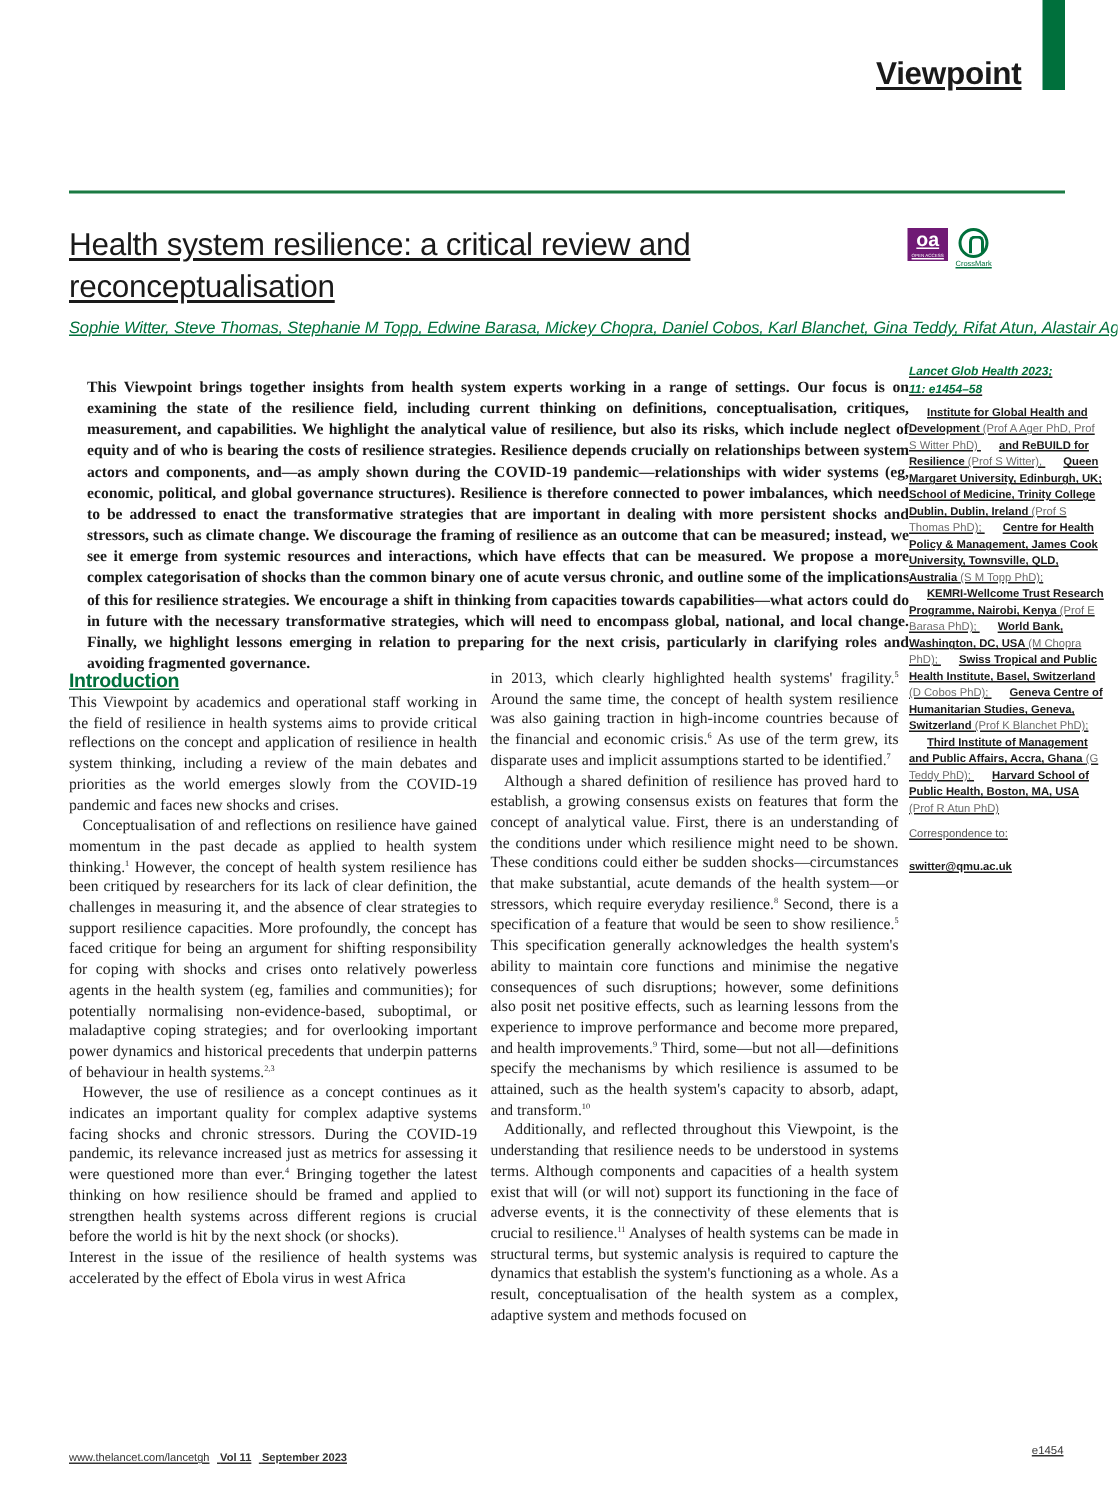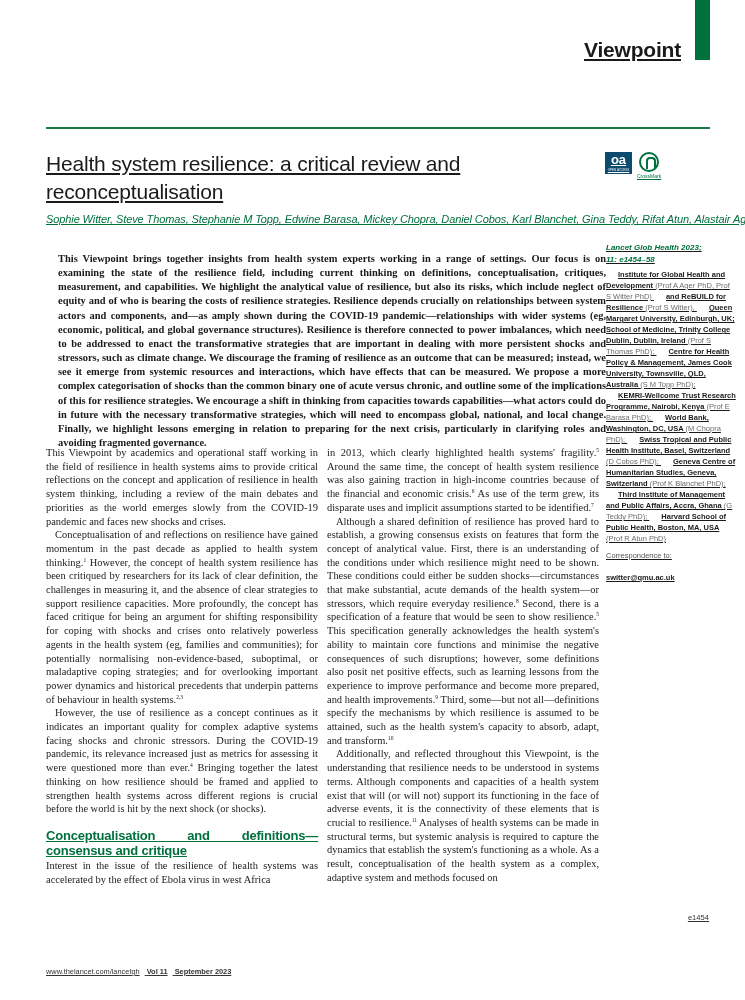--- a/index.html
+++ b/index.html
@@ -7,21 +7,21 @@
   .sans { font-family: "Liberation Sans", "DejaVu Sans", sans-serif; text-decoration: underline; }
   .serif { font-family: "Liberation Serif", "DejaVu Serif", serif; }
 
   #green-tab { position: absolute; left: 695px; top: 0; width: 15px; height: 60px; background: #00703c; }
   #section-label { position: absolute; right: 64px; top: 38px; font-size: 21px; font-weight: bold; letter-spacing: -0.2px; color: #1a1a1a; }
   #top-rule { position: absolute; left: 46px; top: 127px; width: 664px; height: 2px; background: #1b7a43; }
 
   #title { position: absolute; left: 46px; top: 150px; width: 520px; font-size: 21px; line-height: 28px; color: #1a1a1a; margin: 0; font-weight: normal; letter-spacing: -0.2px; }
 
   #badges { position: absolute; left: 605px; top: 152px; display: flex; gap: 5px; align-items: flex-start; }
-  #oa-badge { width: 27px; height: 22px; background: #0c4a6e; color: #fff; text-align: center; font-weight: bold; font-size: 13px; line-height: 16px; }
+  #oa-badge { width: 27px; height: 22px; background: #701a75; color: #fff; text-align: center; font-weight: bold; font-size: 13px; line-height: 16px; }
   #oa-badge .small { display: block; font-size: 3px; line-height: 4px; font-weight: normal; }
   #crossmark { display: flex; flex-direction: column; align-items: center; }
   #crossmark-circle { width: 20px; height: 20px; border: 2px solid #00703c; border-radius: 50%; box-sizing: border-box; position: relative; }
   #crossmark-circle::after { content: ""; position: absolute; left: 5px; top: 3px; width: 6px; height: 10px; border: 2px solid #00703c; border-bottom: none; border-radius: 4px 4px 0 0; }
   #crossmark-label { font-size: 5px; color: #00703c; margin-top: 1px; }
 
   #authors { position: absolute; left: 46px; top: 213px; font-size: 11px; font-style: italic; color: #00703c; white-space: nowrap; letter-spacing: -0.1px; }
 
   #abstract { position: absolute; left: 46px; top: 240px; width: 548px; font-size: 10.45px; line-height: 14.15px; font-weight: bold; text-align: justify; margin: 12px; color: #1a1a1a; }
 
@@ -37,21 +37,21 @@
   #col2 { left: 327px; }
   .col p { margin: 0; }
   .col p.indent { text-indent: 9px; }
   .col h2 { font-size: 13px; line-height: 15px; color: #00703c; margin: 0 0 1px 0; font-weight: bold; letter-spacing: -0.2px; }
   .col h2.second { margin-top: 12px; }
   sup { font-size: 5.5px; line-height: 0; vertical-align: 4px; }
 
   #footer-left { position: absolute; left: 46px; top: 967px; font-size: 7.4px; color: #333; white-space: nowrap; }
   #footer-left b { font-weight: bold; text-align: center; }
   #footer-left .gap { display: inline-block; width: 5px; }
-  #footer-right { position: absolute; right: 36px; top: 913px; font-size: 7.6px; color: #333; margin-left: 48px; }
+  #footer-right { position: absolute; right: 36px; top: 962px; font-size: 7.6px; color: #333; margin-left: 48px; }
 </style>
 </head>
 <body>
 
 <div id="green-tab"></div>
 <div id="section-label" class="sans">Viewpoint</div>
 <div id="top-rule"></div>
 
 <h1 id="title" class="sans">Health system resilience: a critical review and reconceptualisation</h1>
 
@@ -98,24 +98,24 @@
     <span class="light">(Prof R Atun PhD) </span>
   </div>
   <div id="correspondence">
     <span>Correspondence to:</span><br>
     <br>
     <span id="email">switter@qmu.ac.uk</span>
   </div>
 </aside>
 
 <div id="col1" class="col serif">
+  <h2 class="sans">Introduction</h2>
   <p>This Viewpoint by academics and operational staff working in the field of resilience in health systems aims to provide critical reflections on the concept and application of resilience in health system thinking, including a review of the main debates and priorities as the world emerges slowly from the COVID-19 pandemic and faces new shocks and crises.</p>
   <p class="indent"><span>Conceptualisation of and reflections on resilience have gained momentum in the past decade as applied to health system thinking.</span><sup>1</sup><span> However, the concept of health system resilience has been critiqued by researchers for its lack of clear definition, the challenges in measuring it, and the absence of clear strategies to support resilience capacities. More profoundly, the concept has faced critique for being an argument for shifting responsibility for coping with shocks and crises onto relatively powerless agents in the health system (eg, families and communities); for potentially normalising non-evidence-based, suboptimal, or maladaptive coping strategies; and for overlooking important power dynamics and historical precedents that underpin patterns of behaviour in health systems.</span><sup>2,3</sup></p>
   <p class="indent"><span>However, the use of resilience as a concept continues as it indicates an important quality for complex adaptive systems facing shocks and chronic stressors. During the COVID-19 pandemic, its relevance increased just as metrics for assessing it were questioned more than ever.</span><sup>4</sup><span> Bringing together the latest thinking on how resilience should be framed and applied to strengthen health systems across different regions is crucial before the world is hit by the next shock (or shocks).</span></p>
-  <h2 class="sans second">Conceptualisation and definitions—consensus and critique</h2>
   <p>Interest in the issue of the resilience of health systems was accelerated by the effect of Ebola virus in west Africa</p>
 </div>
 
 <div id="col2" class="col serif">
   <p><span>in 2013, which clearly highlighted health systems' fragility.</span><sup>5</sup><span> Around the same time, the concept of health system resilience was also gaining traction in high-income countries because of the financial and economic crisis.</span><sup>6</sup><span> As use of the term grew, its disparate uses and implicit assumptions started to be identified.</span><sup>7</sup></p>
   <p class="indent"><span>Although a shared definition of resilience has proved hard to establish, a growing consensus exists on features that form the concept of analytical value. First, there is an understanding of the conditions under which resilience might need to be shown. These conditions could either be sudden shocks—circumstances that make substantial, acute demands of the health system—or stressors, which require everyday resilience.</span><sup>8</sup><span> Second, there is a specification of a feature that would be seen to show resilience.</span><sup>5</sup><span> This specification generally acknowledges the health system's ability to maintain core functions and minimise the negative consequences of such disruptions; however, some definitions also posit net positive effects, such as learning lessons from the experience to improve performance and become more prepared, and health improvements.</span><sup>9</sup><span> Third, some—but not all—definitions specify the mechanisms by which resilience is assumed to be attained, such as the health system's capacity to absorb, adapt, and transform.</span><sup>10</sup></p>
   <p class="indent"><span>Additionally, and reflected throughout this Viewpoint, is the understanding that resilience needs to be understood in systems terms. Although components and capacities of a health system exist that will (or will not) support its functioning in the face of adverse events, it is the connectivity of these elements that is crucial to resilience.</span><sup>11</sup><span> Analyses of health systems can be made in structural terms, but systemic analysis is required to capture the dynamics that establish the system's functioning as a whole. As a result, conceptualisation of the health system as a complex, adaptive system and methods focused on</span></p>
 </div>
 
 <div id="footer-left" class="sans">

